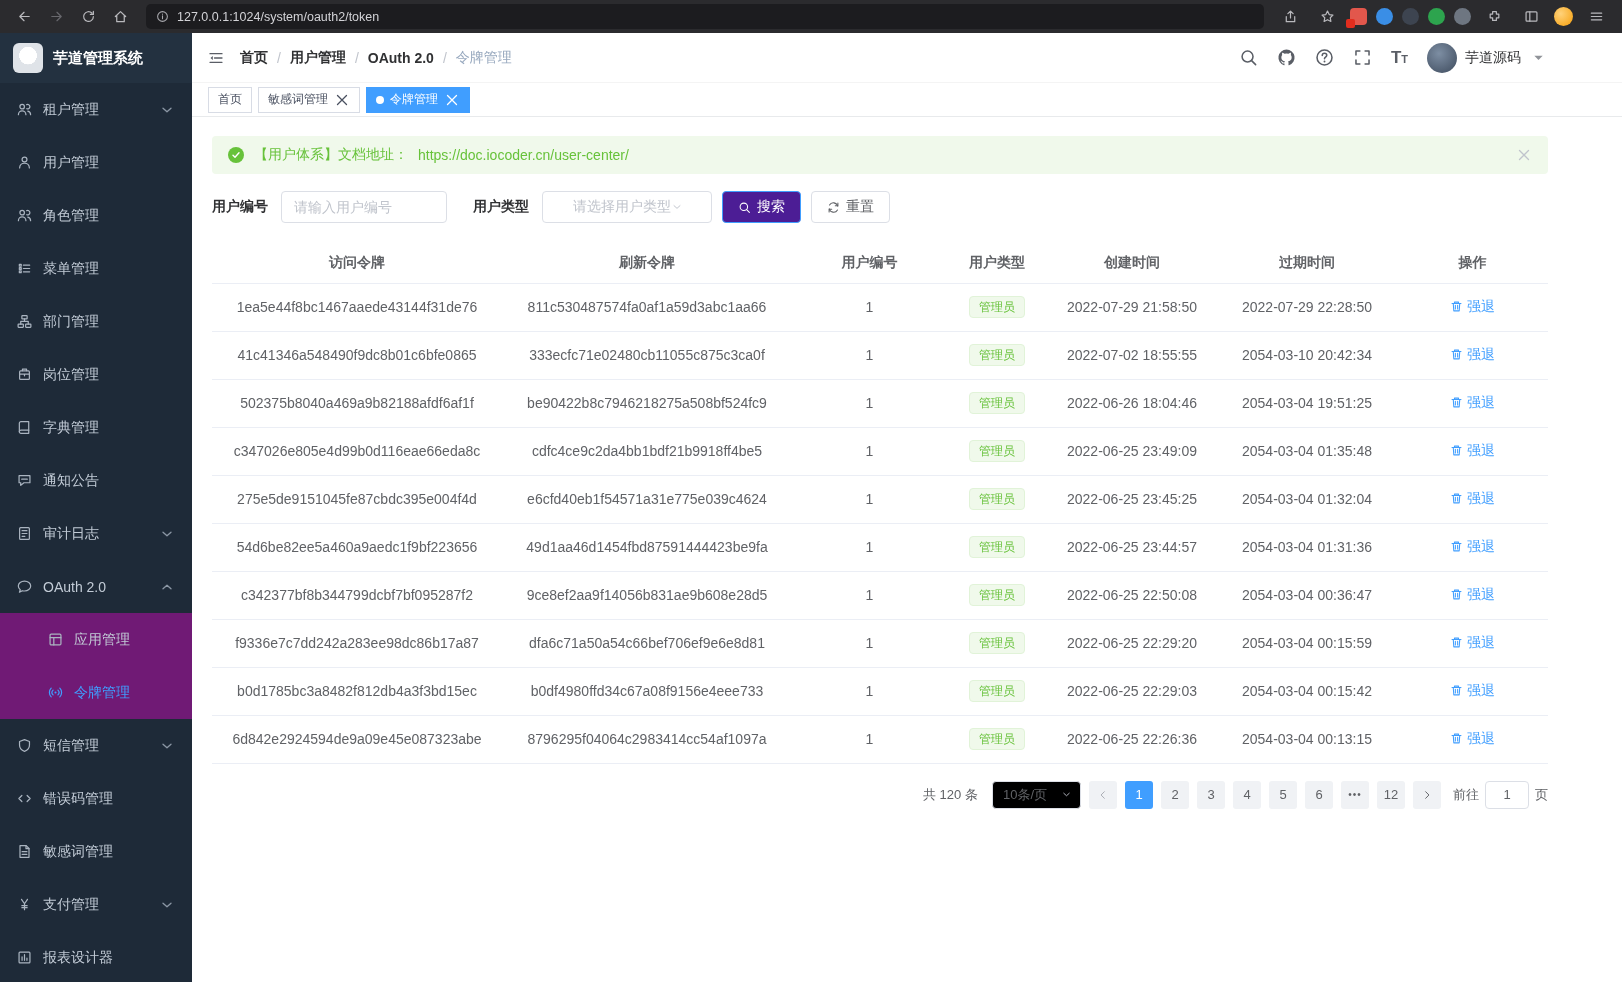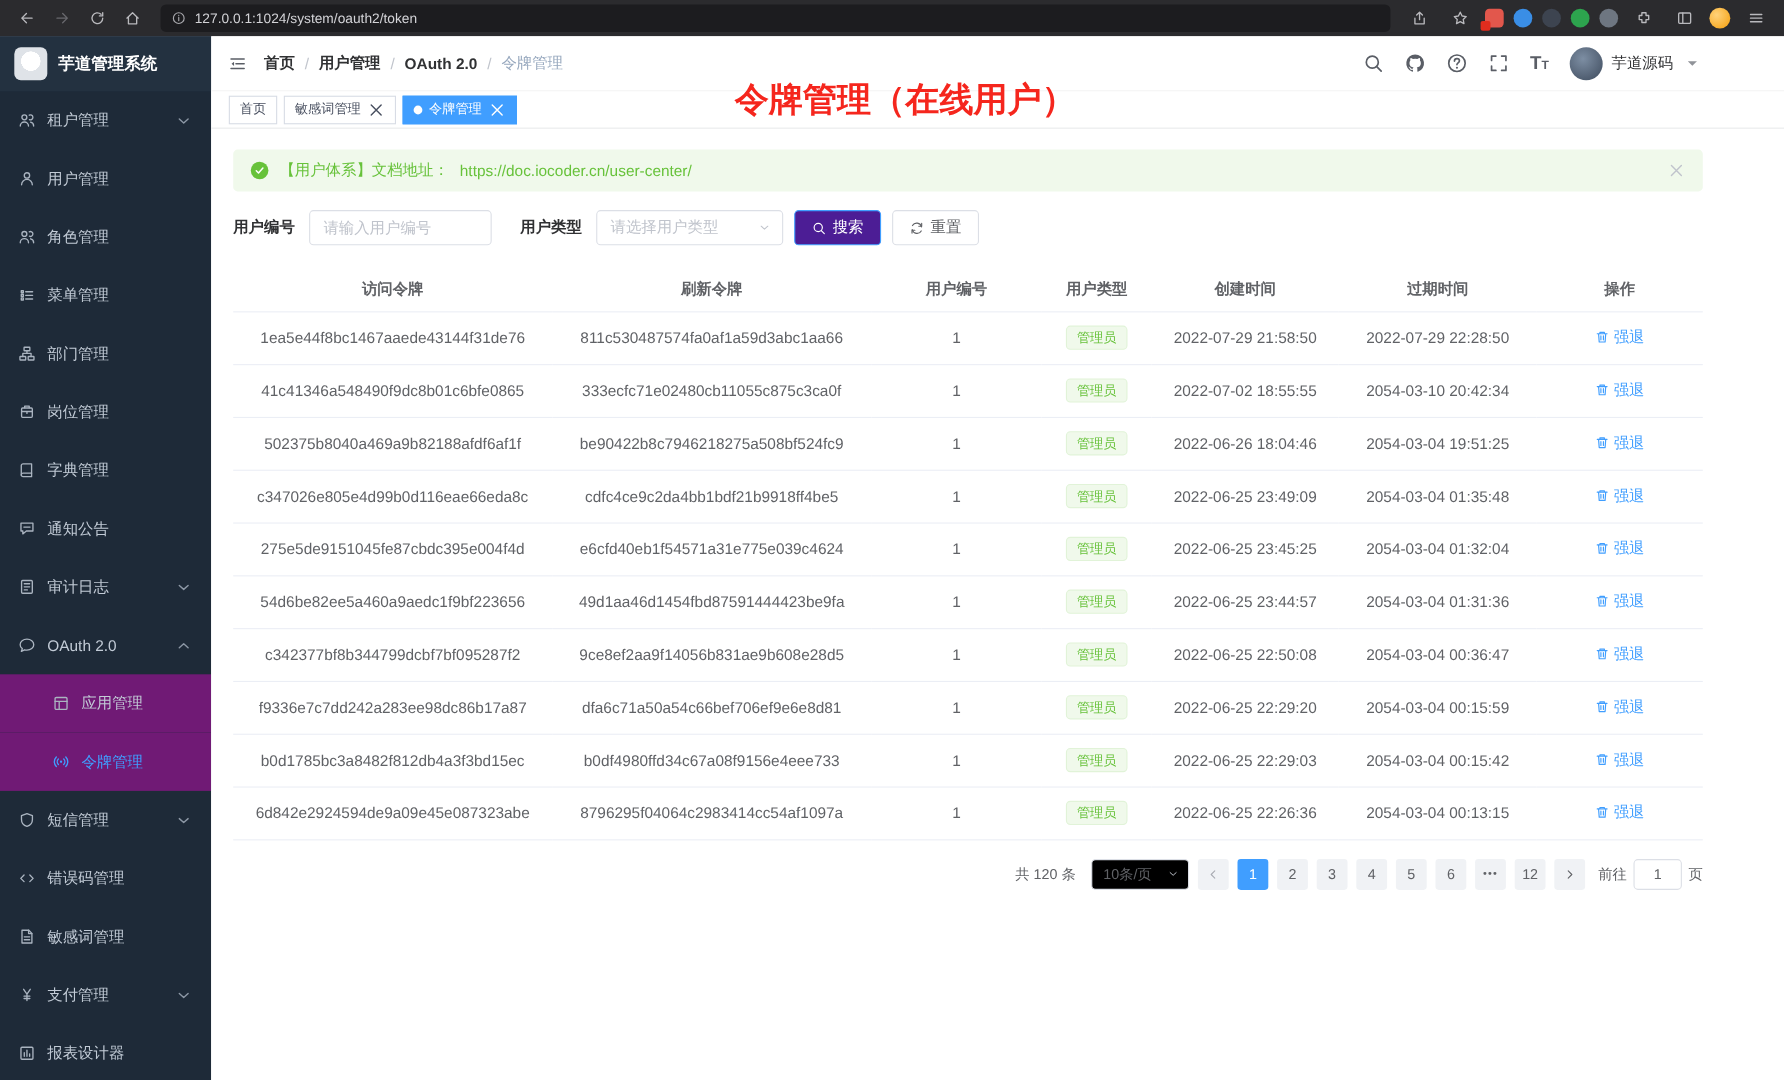--- a/index.html
+++ b/index.html
@@ -80,21 +80,21 @@
   .alert-check{width:16px;height:16px;border-radius:50%;background:#67c23a;color:#fff;display:inline-flex;align-items:center;justify-content:center;}
   .alert-check svg{width:10px !important;height:10px !important;stroke-width:2.2 !important;}
   .alert-link{color:#67c23a;text-decoration:none;cursor:pointer;}
   .alert-close{margin-left:auto;width:14px;height:14px;color:#c0c4cc;cursor:pointer;}
 
   .filters{display:flex;align-items:center;margin-top:17px;}
   .f-label{font-weight:700;color:#303133;margin-right:13px;white-space:nowrap;}
   .f-input{width:166px;height:32px;border:1px solid #dcdfe6;border-radius:4px;padding:0 12px;font-size:14px;color:#606266;outline:none;font-family:inherit;}
   .f-input::placeholder{color:#c0c4cc;}
   .f-gap{width:26px;}
-  .f-select{width:170px;height:32px;border:1px solid #dcdfe6;border-radius:4px;padding:0 10px 0 12px;display:flex;align-items:center;justify-content:space-between;cursor:pointer;background:#fff;}
+  .f-select{width:170px;height:32px;border:1px solid #dcdfe6;border-radius:4px;padding:0 10px 0 12px;display:flex;align-items:center;justify-content:center;cursor:pointer;background:#fff;}
   .f-select .placeholder{color:#c0c4cc;font-size:14px;}
   .f-select span[data-icon]{width:12px;height:12px;color:#c0c4cc;}
   .btn{height:32px;border-radius:4px;display:inline-flex;align-items:center;gap:6px;padding:0 15px;font-size:14px;cursor:pointer;border:1px solid transparent;font-family:inherit;}
   .btn span[data-icon]{width:13px;height:13px;}
   .btn-primary{background:#4c1d95;border-color:#409eff;color:#fff;margin-left:10px;}
   .btn-plain{background:#fff;border-color:#dcdfe6;color:#606266;margin-left:10px;}
 
   table{width:100%;border-collapse:collapse;margin-top:20px;table-layout:fixed;}
   th{height:40px;font-weight:700;color:#606266;font-size:14px;text-align:center;border-bottom:1px solid #ebeef5;}
   td{height:48px;text-align:center;color:#606266;font-size:14px;border-bottom:1px solid #ebeef5;white-space:nowrap;overflow:hidden;}
@@ -766,14 +766,13 @@
             <span>前往</span>
             <input class="goto-input" value="1" style="">
             <span>页</span>
           </div>
         </div>
 
       </div>
     </main>
   </div>
 
-  <div class="annotation">令牌管理（在线用户）</div>
 </div>
 
 </body></html>

